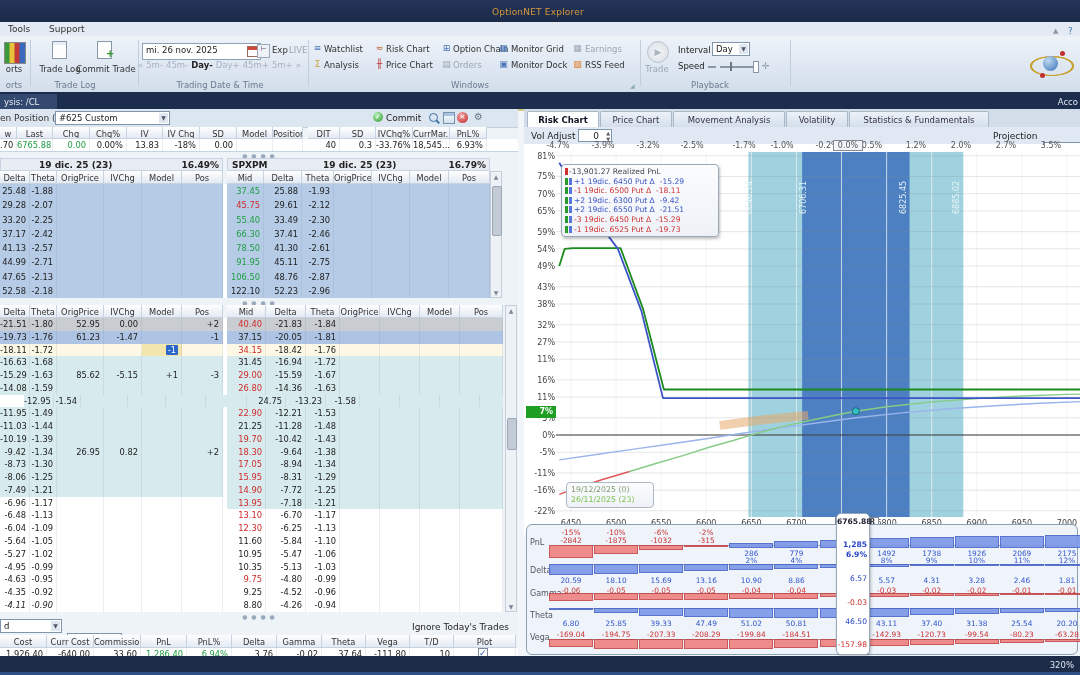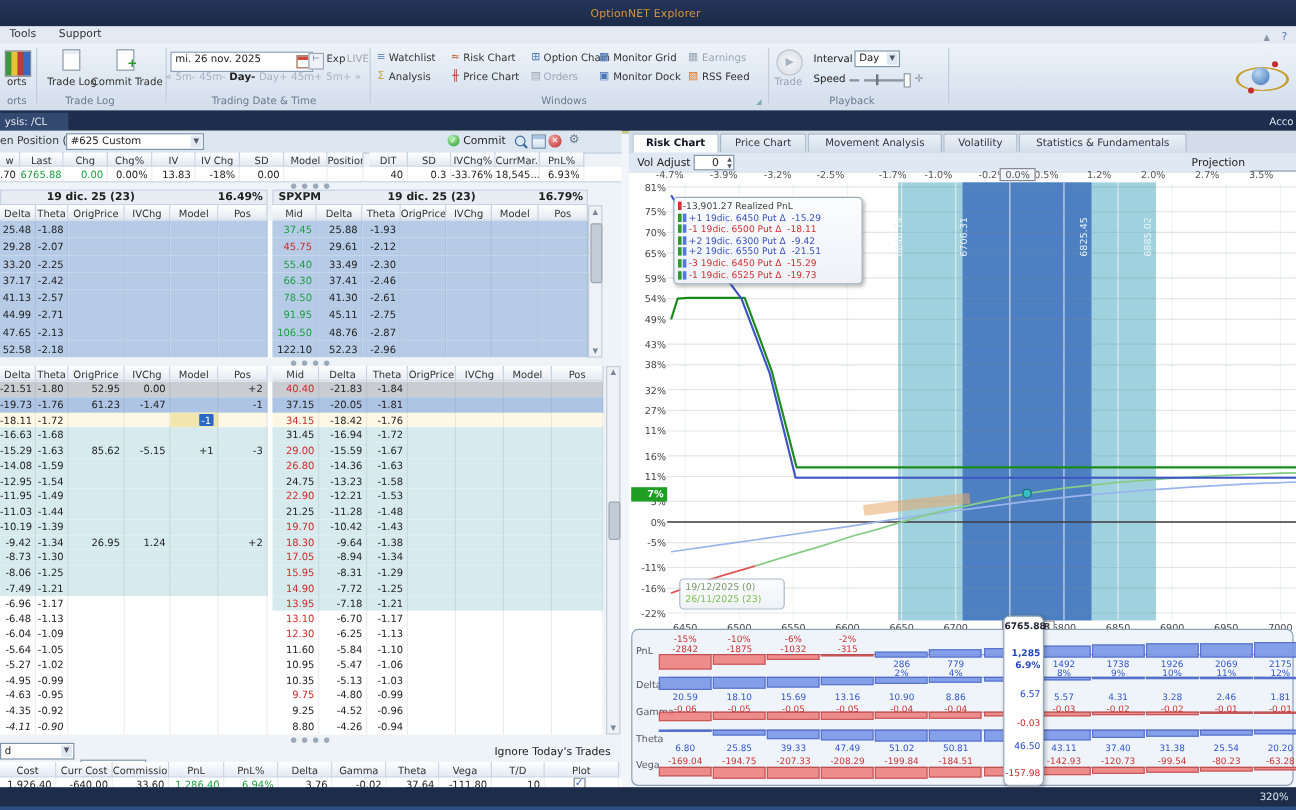--- a/index.html
+++ b/index.html
@@ -522,21 +522,21 @@
             <span class="cc vMID r">26.80</span>
             <span class="cc vD">-14.36</span>
             <span class="cc vT">-1.63</span>
             <span class="cc vOP"></span>
             <span class="cc vIV"></span>
             <span class="cc vMD"></span>
             <span class="cc vPOS"></span>
           </span>
       </div>
         <div class="row" style="height:12.78px;line-height:12.5px;">
-        <span class="row bgT" style="width:223px;">
+        <span class="row bgT" style="width:223px;margin-left:24px;">
             <span class="cc wD">-12.95</span>
             <span class="cc wT">-1.54</span>
             <span class="cc wOP"></span>
             <span class="cc wIV"></span>
             <span class="cc wMD"><i class="mv" style="font-style:normal;"></i></span>
             <span class="cc wPOS"></span>
           </span>
         <span style="width:4px;"></span>
         <span class="row bgT" style="width:276px;">
             <span class="cc vMID">24.75</span>
@@ -606,21 +606,21 @@
             <span class="cc vIV"></span>
             <span class="cc vMD"></span>
             <span class="cc vPOS"></span>
           </span>
       </div>
         <div class="row" style="height:12.78px;line-height:12.5px;">
         <span class="row bgT" style="width:223px;">
             <span class="cc wD">-9.42</span>
             <span class="cc wT">-1.34</span>
             <span class="cc wOP">26.95</span>
-            <span class="cc wIV">1.24</span>
+            <span class="cc wIV">0.82</span>
             <span class="cc wMD"><i class="mv" style="font-style:normal;"></i></span>
             <span class="cc wPOS">+2</span>
           </span>
         <span style="width:4px;"></span>
         <span class="row bgT" style="width:276px;">
             <span class="cc vMID r">18.30</span>
             <span class="cc vD">-9.64</span>
             <span class="cc vT">-1.38</span>
             <span class="cc vOP"></span>
             <span class="cc vIV"></span>

